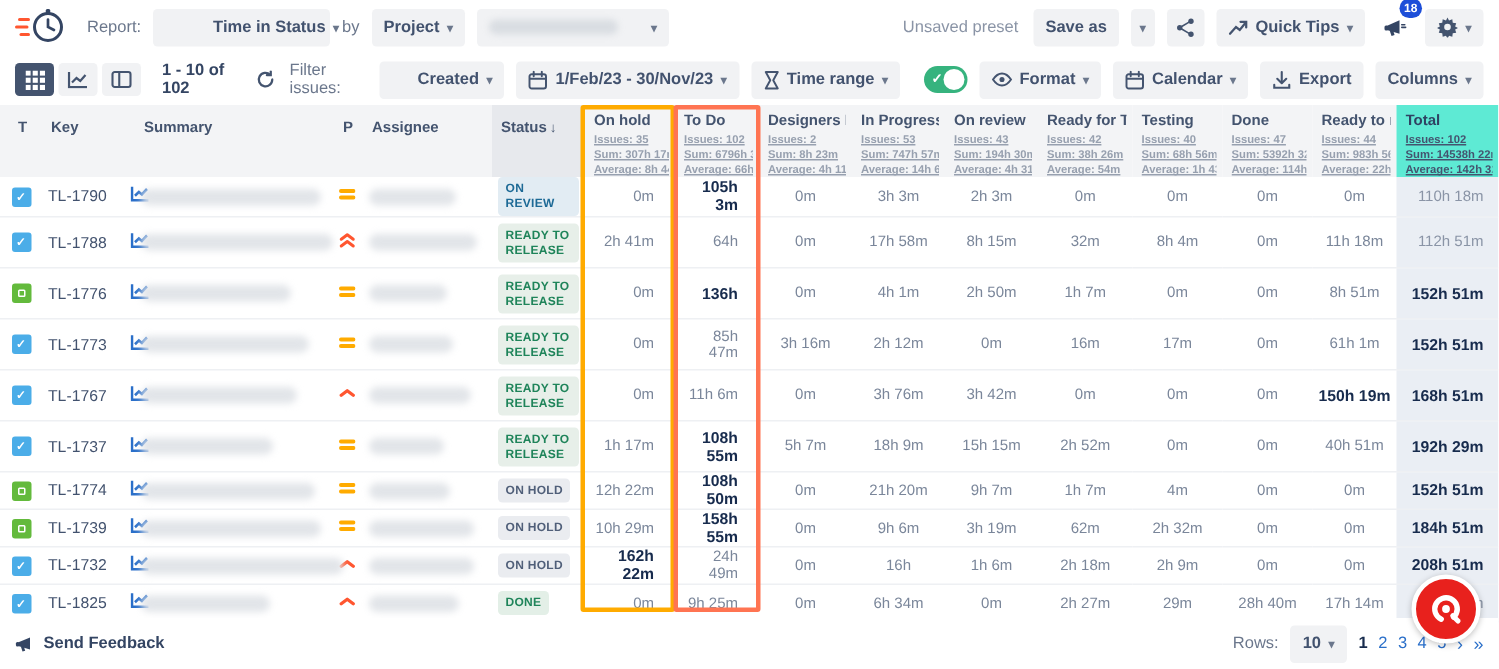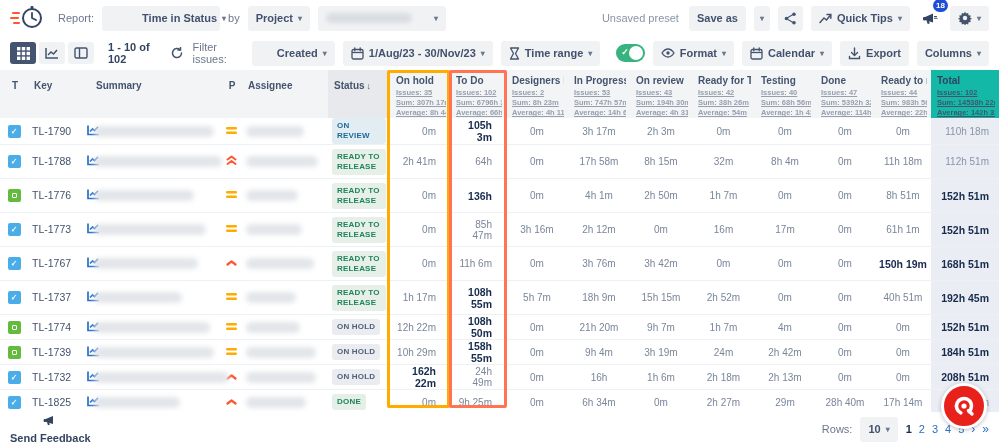--- a/index.html
+++ b/index.html
@@ -42,21 +42,21 @@
   .toggle .knob { position:absolute; top:2px; right:2px; width:14px; height:14px; border-radius:50%; background:#fff; }
   .toggle .tick { position:absolute; top:3px; left:5px; color:#fff; font-size:9px; font-weight:700; }
   
   .tablewrap { position:absolute; top:70px; left:0; width:999px; }
   table { border-collapse:collapse; table-layout:fixed; width:999px; }
   col.c1{width:28px} col.c2{width:62px} col.c3{width:130px} col.c4{width:22px} col.c5{width:86px}
   col.c6{width:62px} col.c7{width:60px} col.c8{width:56px} col.c9{width:62px} col.c10{width:62px}
   col.c11{width:62px} col.c12{width:63px} col.c13{width:60px} col.c14{width:60px} col.c15{width:56px} col.c16{width:68px}
   thead th { height:42px; background:#f3f4f6; vertical-align:top; text-align:left; padding:5px 4px 0 6px; }
   thead th.f-status { background:#e7e9ed; }
-  thead th.sh-total { background:#14b8a6; }
+  thead th.sh-total { background:#5eead4; }
   .fh span.fl { font-size:10px; font-weight:700; color:#44546f; }
   .f-t, .f-p { text-align:center !important; }
   .sort { font-size:9px; color:#44546f; margin-left:2px; }
   .sh-label { font-size:10px; font-weight:700; color:#44546f; margin-bottom:2px; white-space:nowrap; overflow:hidden; }
   .sh-stat { font-size:7.5px; color:#97a0af; line-height:1.35; white-space:nowrap; overflow:hidden;text-decoration:underline; }
   .sh-total .sh-label { color:#2f4363; }
   .sh-total .sh-stat { color:#44546f; font-weight:700; }
   tbody tr { border-bottom:1px solid #eef0f3; }
   tbody tr.row-short { height:25px; }
   tbody tr.row-tall { height:34px; }
@@ -83,21 +83,21 @@
   td.td-right { text-align:right; padding-right:14px; }
   td.bold { color:#172b4d; font-weight:700; font-size:10.5px; }
   td.td-total { text-align:right; padding-right:10px; background:#eaeef4; color:#8a94a6; }
   td.td-total.bold { color:#172b4d; }
   
   .hl { position:absolute; pointer-events:none; border-radius:2px; }
   .hl-yellow { left:387px; top:70px; width:63px; height:338px; border:3px solid #ffab00; }
   .hl-orange { left:449px; top:70px; width:58px; height:338px; border:3px solid #ff7452; }
   
   .footer { position:absolute; left:0; right:0; bottom:0; height:34px; display:flex; align-items:center; padding:0 10px; gap:8px; background:#fff; }
-  .feedback { display:inline-flex; align-items:center; gap:5px; background:transparent; border:none; color:#344563; font-size:11px; font-weight:700; cursor:pointer; font-family:"Liberation Sans", sans-serif;flex-direction:column; }
+  .feedback { display:inline-flex; align-items:center; gap:5px; background:transparent; border:none; color:#344563; font-size:11px; font-weight:700; cursor:pointer; font-family:"Liberation Sans", sans-serif; }
   .rowslbl { font-size:11px; color:#6b778c; }
   .pager { display:flex; align-items:center; gap:7px; font-size:11px; }
   .pg { background:none; border:none; font-size:11px; cursor:pointer; color:#2a6fc9; font-family:"Liberation Sans", sans-serif; padding:0; }
   .pg.cur { color:#172b4d; font-weight:700; cursor:default; }
   .pg.arrow { font-size:12px; }
   .fab {
     position:absolute; left:941px; top:383px; width:46px; height:46px; border-radius:50%;
     background:#e8211d; border:3px solid #fff; box-shadow:0 1px 4px rgba(0,0,0,.25);
     display:flex; align-items:center; justify-content:center; cursor:pointer;
   }
@@ -218,21 +218,21 @@
     <button class="dd" style="width:96px; justify-content:flex-end;">
       <span>Created</span>
       <span class="chev">▾</span>
     </button>
     <button class="btn">
       <svg width="13" height="13" viewBox="0 0 13 13">
         <rect x="1" y="2.5" width="11" height="9.5" rx="1.5" fill="none" stroke="#44546f" stroke-width="1.3"></rect>
         <path d="M1 5.5h11" stroke="#44546f" stroke-width="1.3"></path>
         <path d="M3.8 0.8v3M9.2 0.8v3" stroke="#44546f" stroke-width="1.3" stroke-linecap="round"></path>
       </svg>
-      <span>1/Aug/23 - 30/Nov/23</span>
+      <span>1/Feb/23 - 30/Nov/23</span>
       <span class="chev">▾</span>
     </button>
     <button class="btn">
       <svg width="11" height="13" viewBox="0 0 11 13">
         <path d="M1.5 1h8l-3 5.5 3 5.5h-8l3-5.5z" fill="none" stroke="#44546f" stroke-width="1.3" stroke-linejoin="round"></path>
       </svg>
       <span>Time range</span>
       <span class="chev">▾</span>
     </button>
 
@@ -377,21 +377,21 @@
                   <rect y="1" width="11" height="2.6" rx="1.3" fill="#ffab00"></rect>
                   <rect y="5.4" width="11" height="2.6" rx="1.3" fill="#ffab00"></rect>
                 </svg></span></td>
             <td class="td-asg">
               <div class="blur" style="width:58px"></div>
             </td>
             <td class="td-status"><span class="badge b-review">ON REVIEW</span></td>
             <td class="td-val td-right">0m</td>
             <td class="td-val td-right bold">105h 3m</td>
             <td class="td-val">0m</td>
-            <td class="td-val">3h 17m</td>
+            <td class="td-val">3h 3m</td>
             <td class="td-val">2h 3m</td>
             <td class="td-val">0m</td>
             <td class="td-val">0m</td>
             <td class="td-val">0m</td>
             <td class="td-val">0m</td>
             <td class="td-total">110h 18m</td>
           </tr>
           <tr class="row-tall">
             <td class="td-t"><span class="type-ic task">✓</span></td>
             <td class="td-key"><span class="key">TL-1788</span><span class="chart-ic"><svg width="13" height="11" viewBox="0 0 13 11">
@@ -524,21 +524,21 @@
             <td class="td-status"><span class="badge b-release">READY TO RELEASE</span></td>
             <td class="td-val td-right">1h 17m</td>
             <td class="td-val td-right bold">108h 55m</td>
             <td class="td-val">5h 7m</td>
             <td class="td-val">18h 9m</td>
             <td class="td-val">15h 15m</td>
             <td class="td-val">2h 52m</td>
             <td class="td-val">0m</td>
             <td class="td-val">0m</td>
             <td class="td-val">40h 51m</td>
-            <td class="td-total bold">192h 45m</td>
+            <td class="td-total bold">192h 29m</td>
           </tr>
           <tr class="row-short">
             <td class="td-t"><span class="type-ic story">
                 <i class="st"></i>
               </span></td>
             <td class="td-key"><span class="key">TL-1774</span><span class="chart-ic"><svg width="13" height="11" viewBox="0 0 13 11">
                   <path d="M1 0.5v9h11" stroke="#2a6fc9" stroke-width="1.7" fill="none"></path>
                   <path d="M3 6.5 5.6 4l2 1.6L11 2" stroke="#2a6fc9" stroke-width="1.7" fill="none"></path>
                 </svg></span></td>
             <td class="td-sum">
@@ -578,24 +578,24 @@
                   <rect y="1" width="11" height="2.6" rx="1.3" fill="#ffab00"></rect>
                   <rect y="5.4" width="11" height="2.6" rx="1.3" fill="#ffab00"></rect>
                 </svg></span></td>
             <td class="td-asg">
               <div class="blur" style="width:70px"></div>
             </td>
             <td class="td-status"><span class="badge b-hold">ON HOLD</span></td>
             <td class="td-val td-right">10h 29m</td>
             <td class="td-val td-right bold">158h 55m</td>
             <td class="td-val">0m</td>
-            <td class="td-val">9h 4m</td>
+            <td class="td-val">9h 6m</td>
             <td class="td-val">3h 19m</td>
-            <td class="td-val">24m</td>
-            <td class="td-val">2h 42m</td>
+            <td class="td-val">62m</td>
+            <td class="td-val">2h 32m</td>
             <td class="td-val">0m</td>
             <td class="td-val">0m</td>
             <td class="td-total bold">184h 51m</td>
           </tr>
           <tr class="row-short">
             <td class="td-t"><span class="type-ic task">✓</span></td>
             <td class="td-key"><span class="key">TL-1732</span><span class="chart-ic"><svg width="13" height="11" viewBox="0 0 13 11">
                   <path d="M1 0.5v9h11" stroke="#2a6fc9" stroke-width="1.7" fill="none"></path>
                   <path d="M3 6.5 5.6 4l2 1.6L11 2" stroke="#2a6fc9" stroke-width="1.7" fill="none"></path>
                 </svg></span></td>
@@ -608,21 +608,21 @@
             <td class="td-asg">
               <div class="blur" style="width:70px"></div>
             </td>
             <td class="td-status"><span class="badge b-hold">ON HOLD</span></td>
             <td class="td-val td-right bold">162h 22m</td>
             <td class="td-val td-right">24h 49m</td>
             <td class="td-val">0m</td>
             <td class="td-val">16h</td>
             <td class="td-val">1h 6m</td>
             <td class="td-val">2h 18m</td>
-            <td class="td-val">2h 13m</td>
+            <td class="td-val">2h 9m</td>
             <td class="td-val">0m</td>
             <td class="td-val">0m</td>
             <td class="td-total bold">208h 51m</td>
           </tr>
           <tr class="row-short">
             <td class="td-t"><span class="type-ic task">✓</span></td>
             <td class="td-key"><span class="key">TL-1825</span><span class="chart-ic"><svg width="13" height="11" viewBox="0 0 13 11">
                   <path d="M1 0.5v9h11" stroke="#2a6fc9" stroke-width="1.7" fill="none"></path>
                   <path d="M3 6.5 5.6 4l2 1.6L11 2" stroke="#2a6fc9" stroke-width="1.7" fill="none"></path>
                 </svg></span></td>

